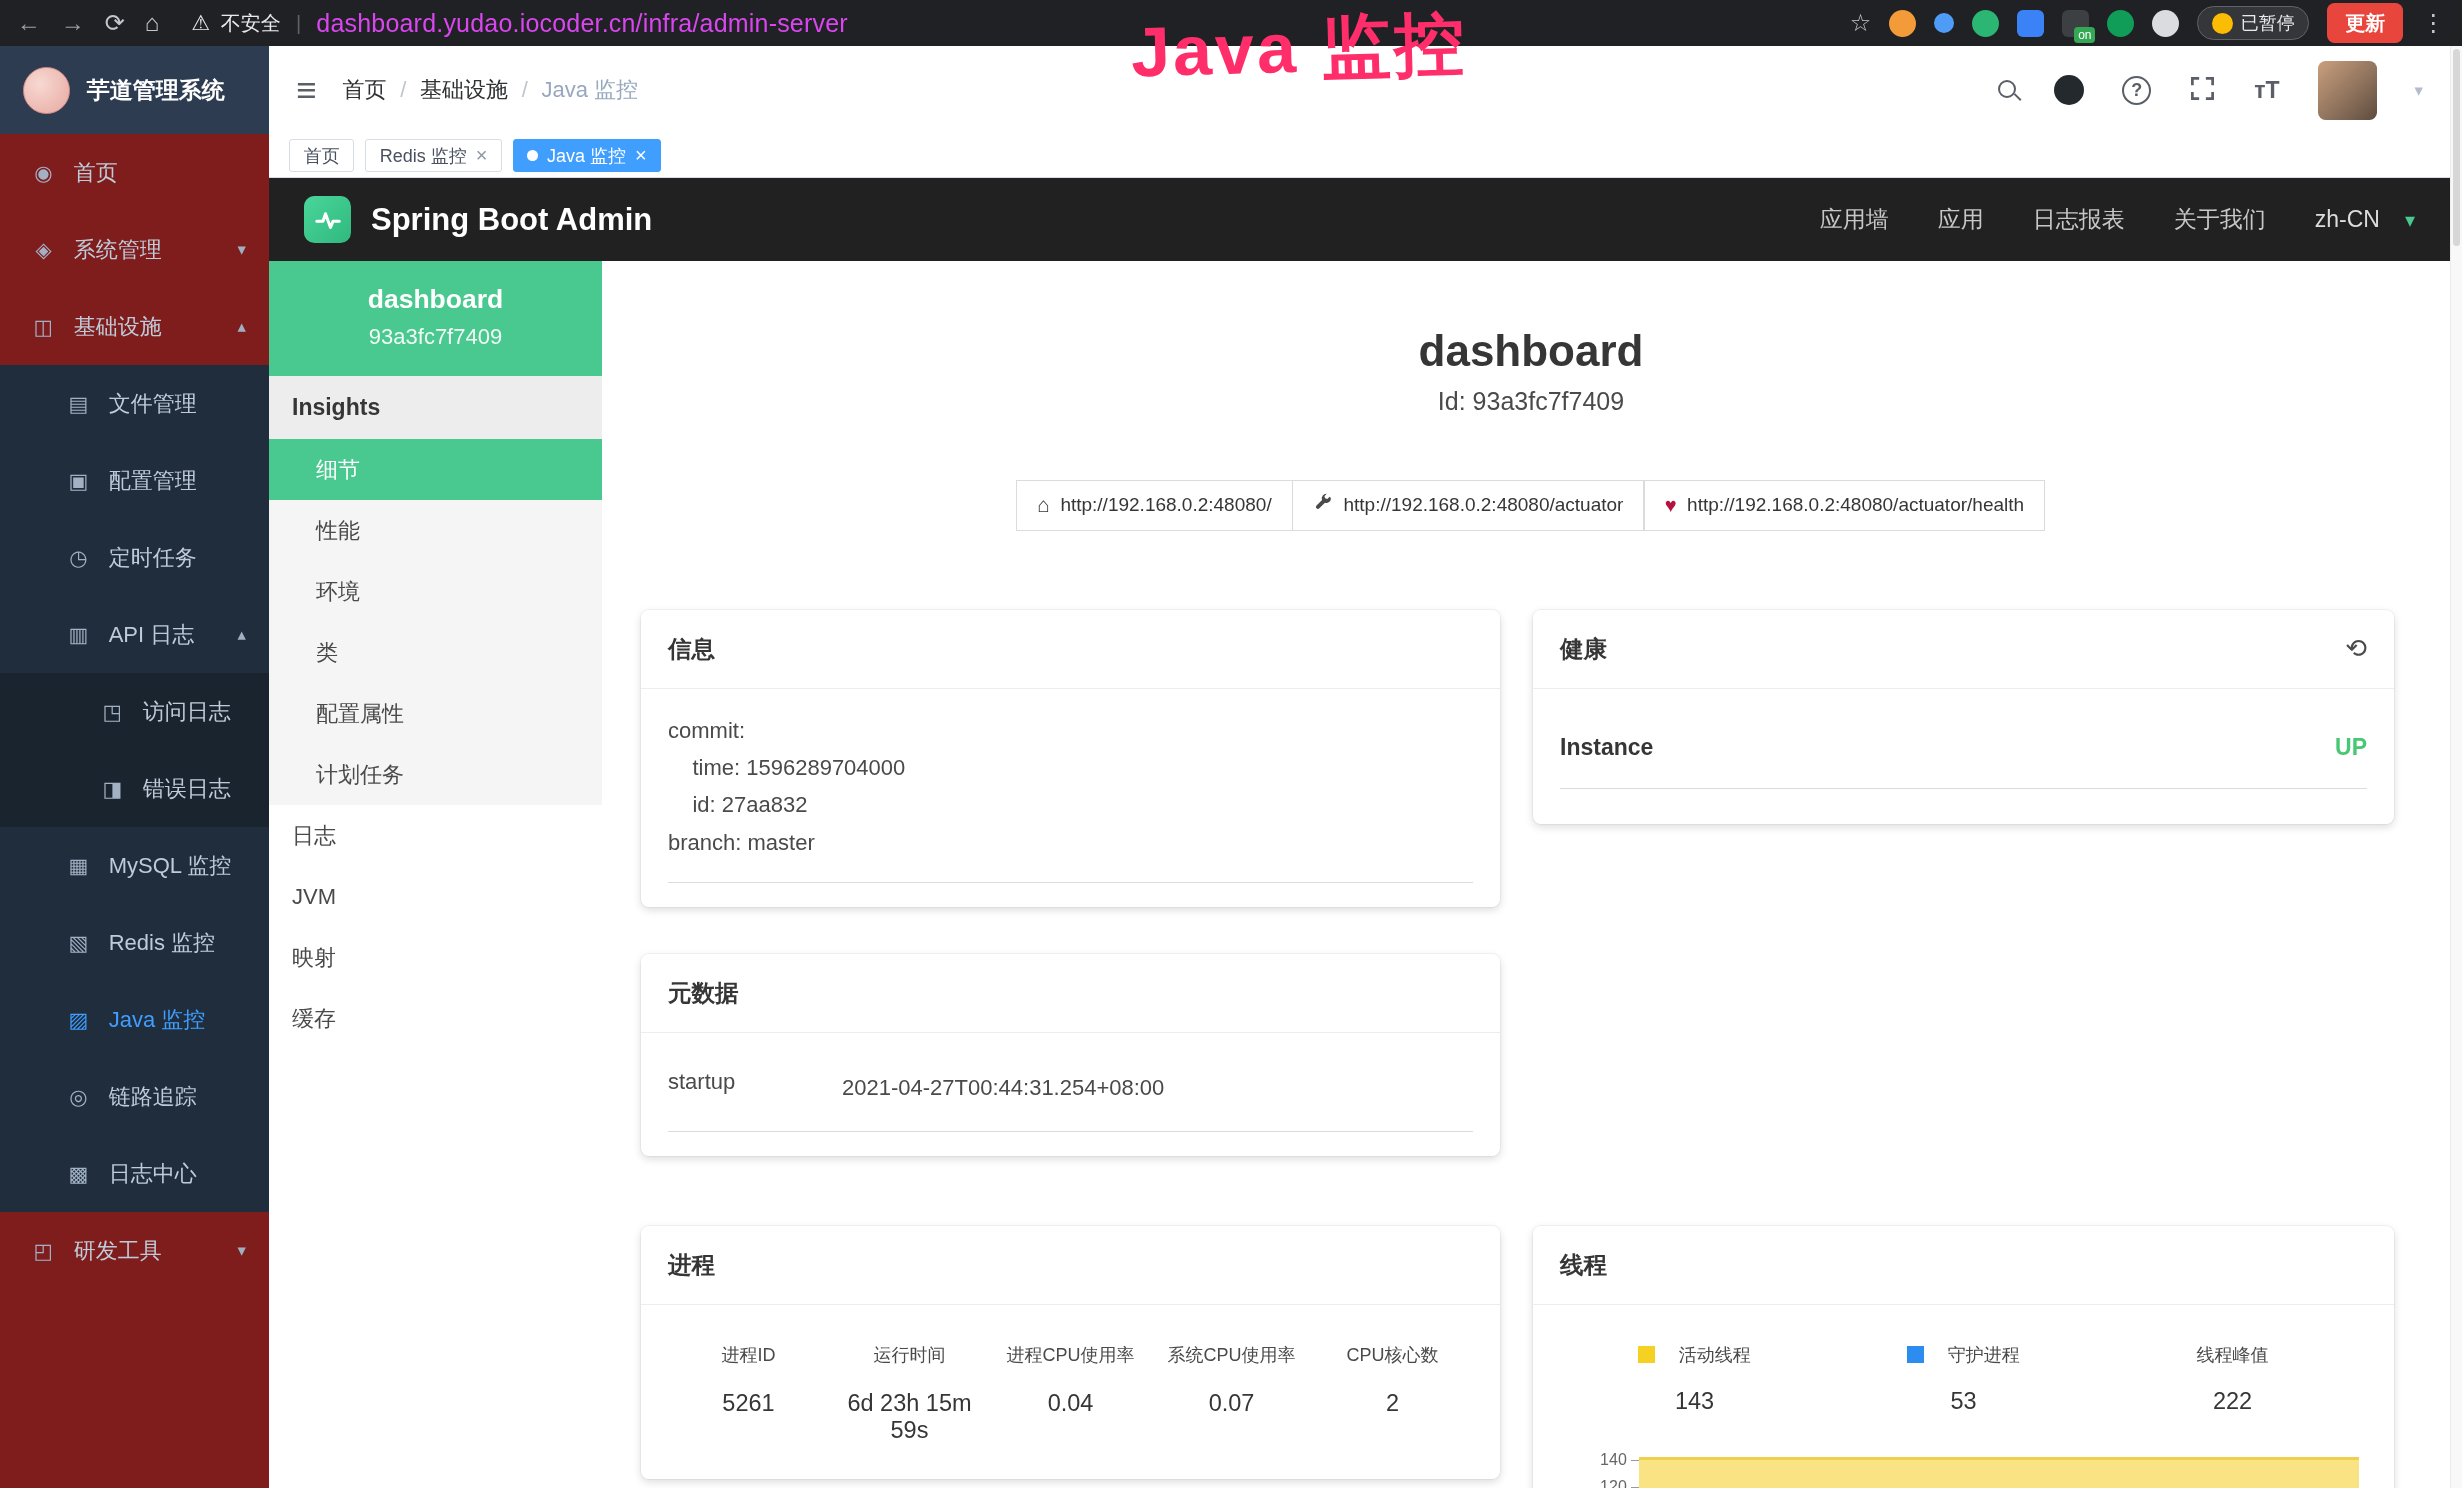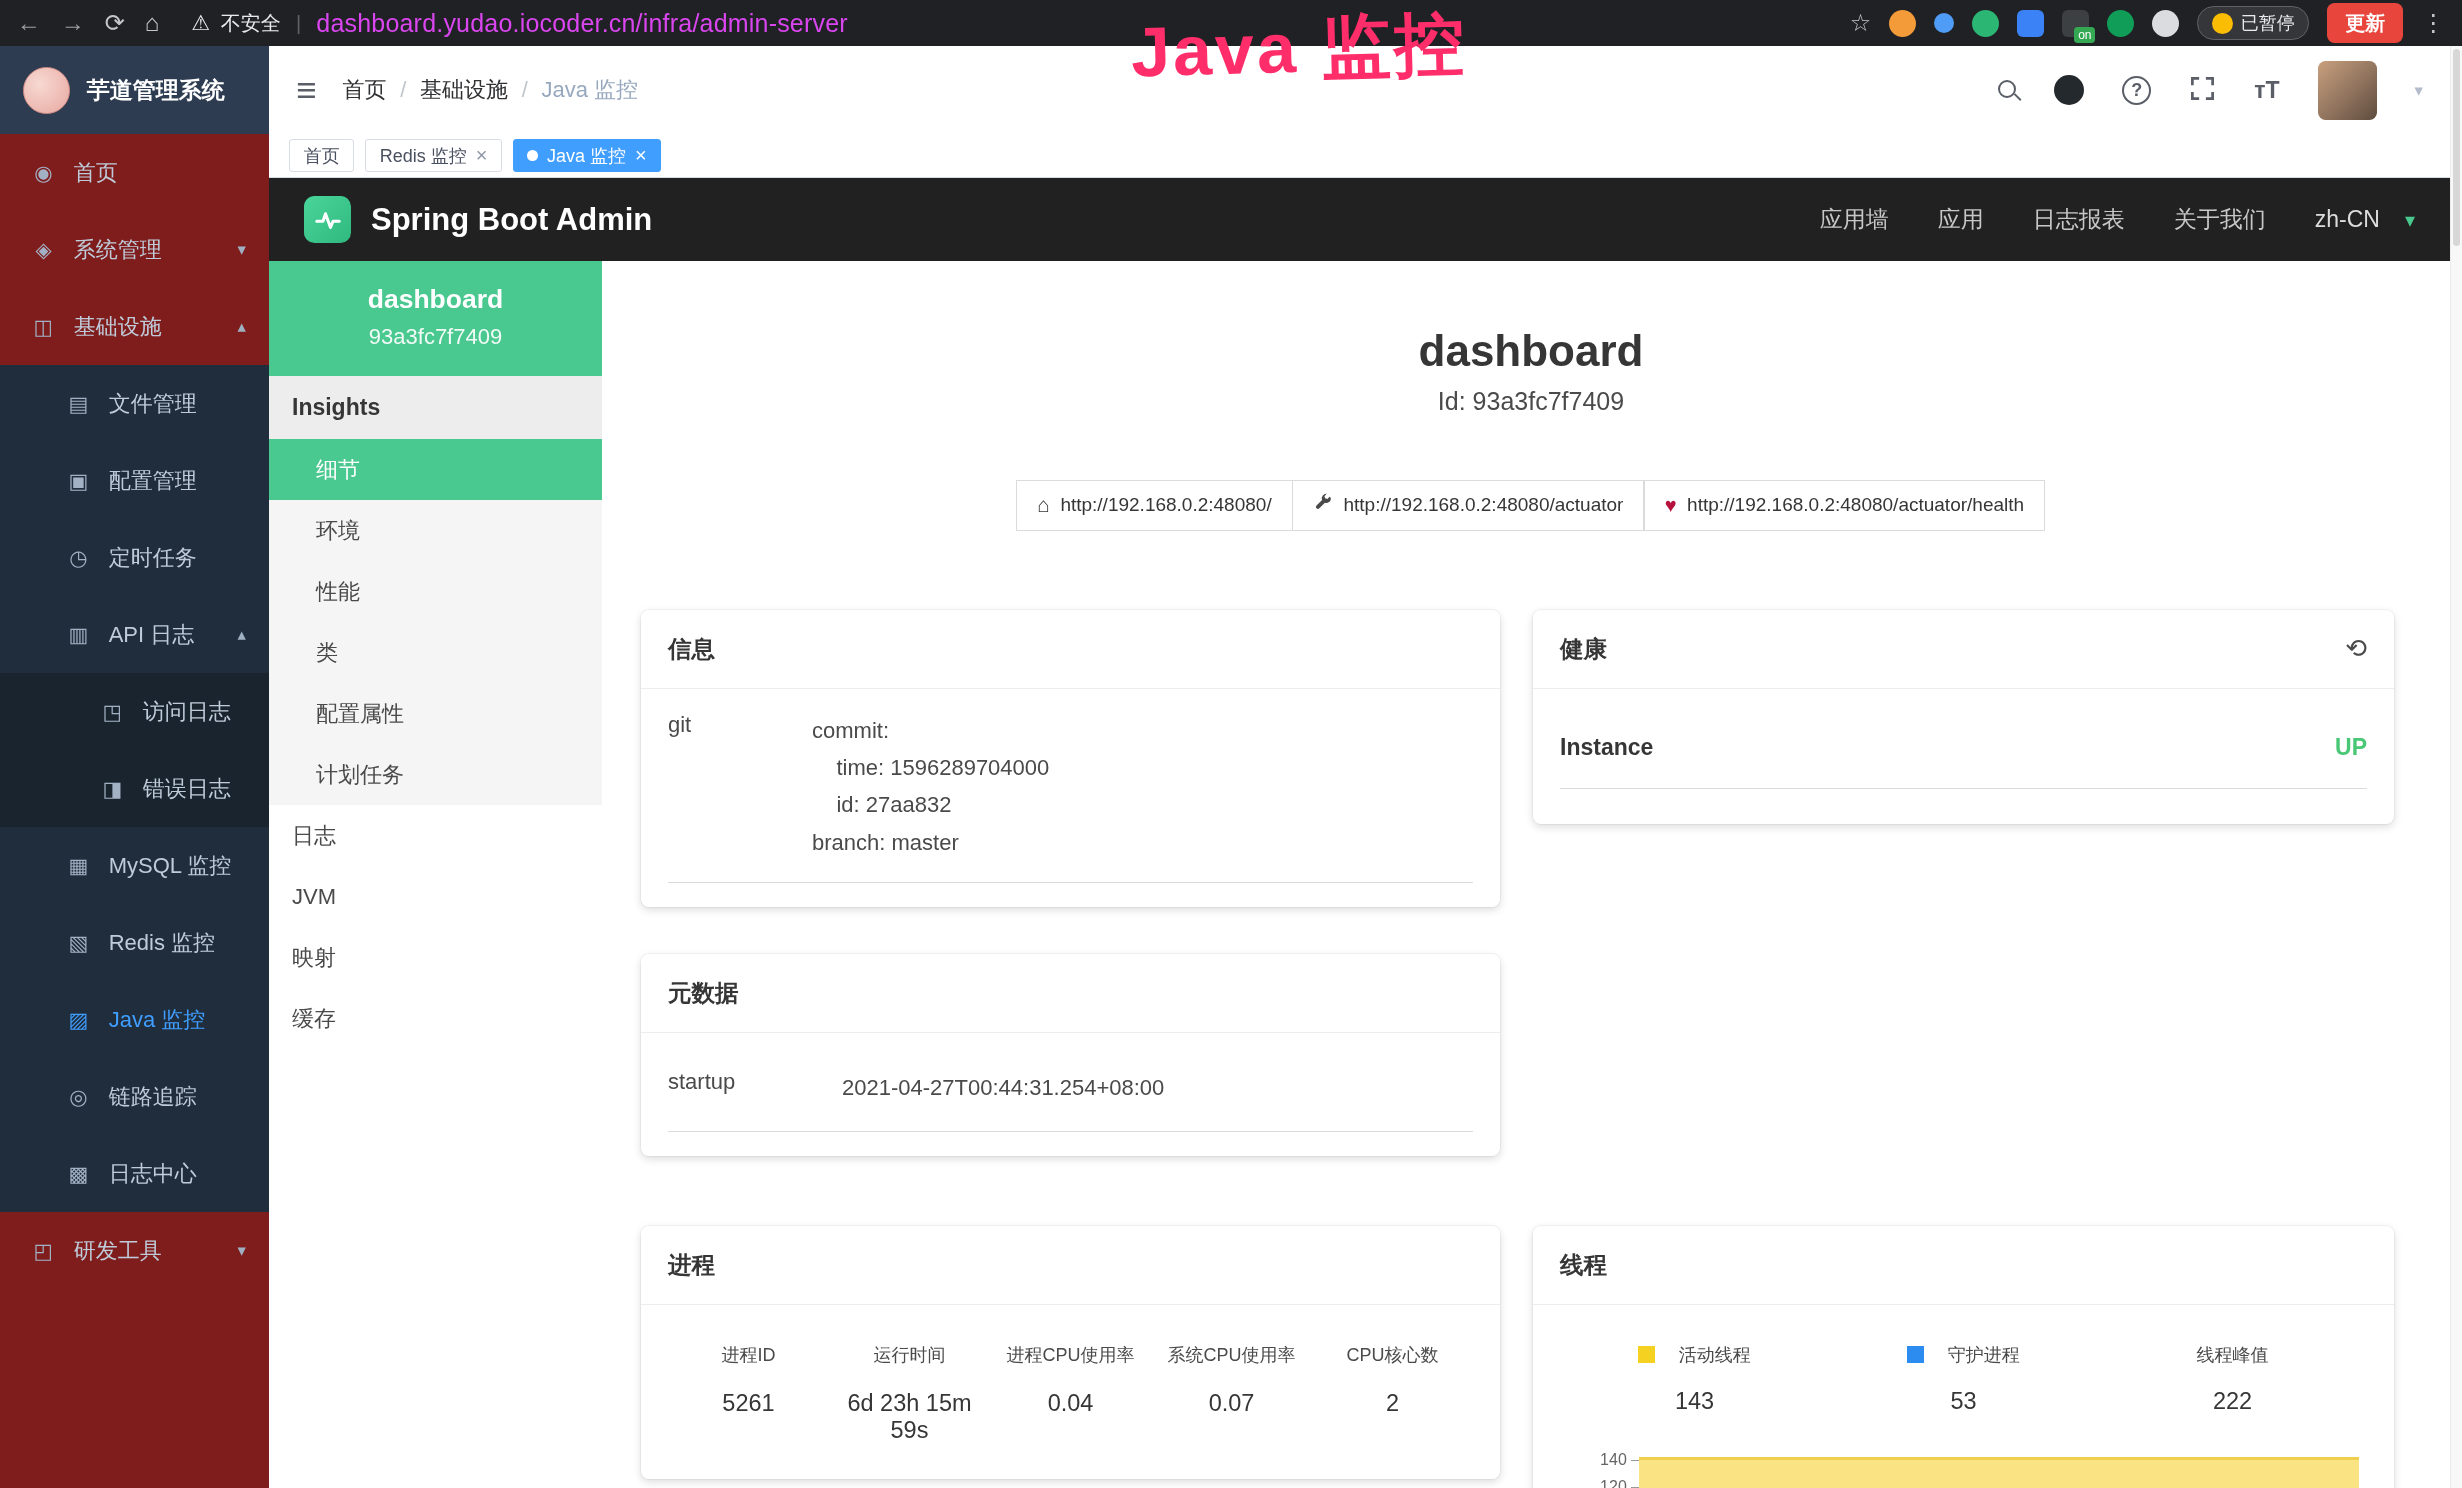--- a/index.html
+++ b/index.html
@@ -330,22 +330,22 @@
       </div>
 
       <div class="sba-body">
         <aside class="sba-side">
           <div class="inst">
             <div class="inst-name">dashboard</div>
             <div class="inst-id">93a3fc7f7409</div>
           </div>
           <div class="sec-label">Insights</div>
           <div class="side-sub active">细节</div>
+          <div class="side-sub">性能</div>
           <div class="side-sub">环境</div>
-          <div class="side-sub">性能</div>
           <div class="side-sub">类</div>
           <div class="side-sub">配置属性</div>
           <div class="side-sub">计划任务</div>
           <div class="side-item">日志</div>
           <div class="side-item">JVM</div>
           <div class="side-item">映射</div>
           <div class="side-item">缓存</div>
         </aside>
 
         <main class="sba-main">
@@ -372,21 +372,20 @@
           </div>
 
           <section class="cards">
 
             <div class="card c-info">
               <div class="card-head">
                 <span class="card-title">信息</span>
               </div>
               <div class="card-body">
                 <div class="kv-row">
-                  <span class="kv-key">git</span>
                   <span class="kv-val">commit:
     time: 1596289704000
     id: 27aa832
 branch: master</span>
                 </div>
                 <div class="pad-b"></div>
               </div>
             </div>
 
             <div class="card c-health">

